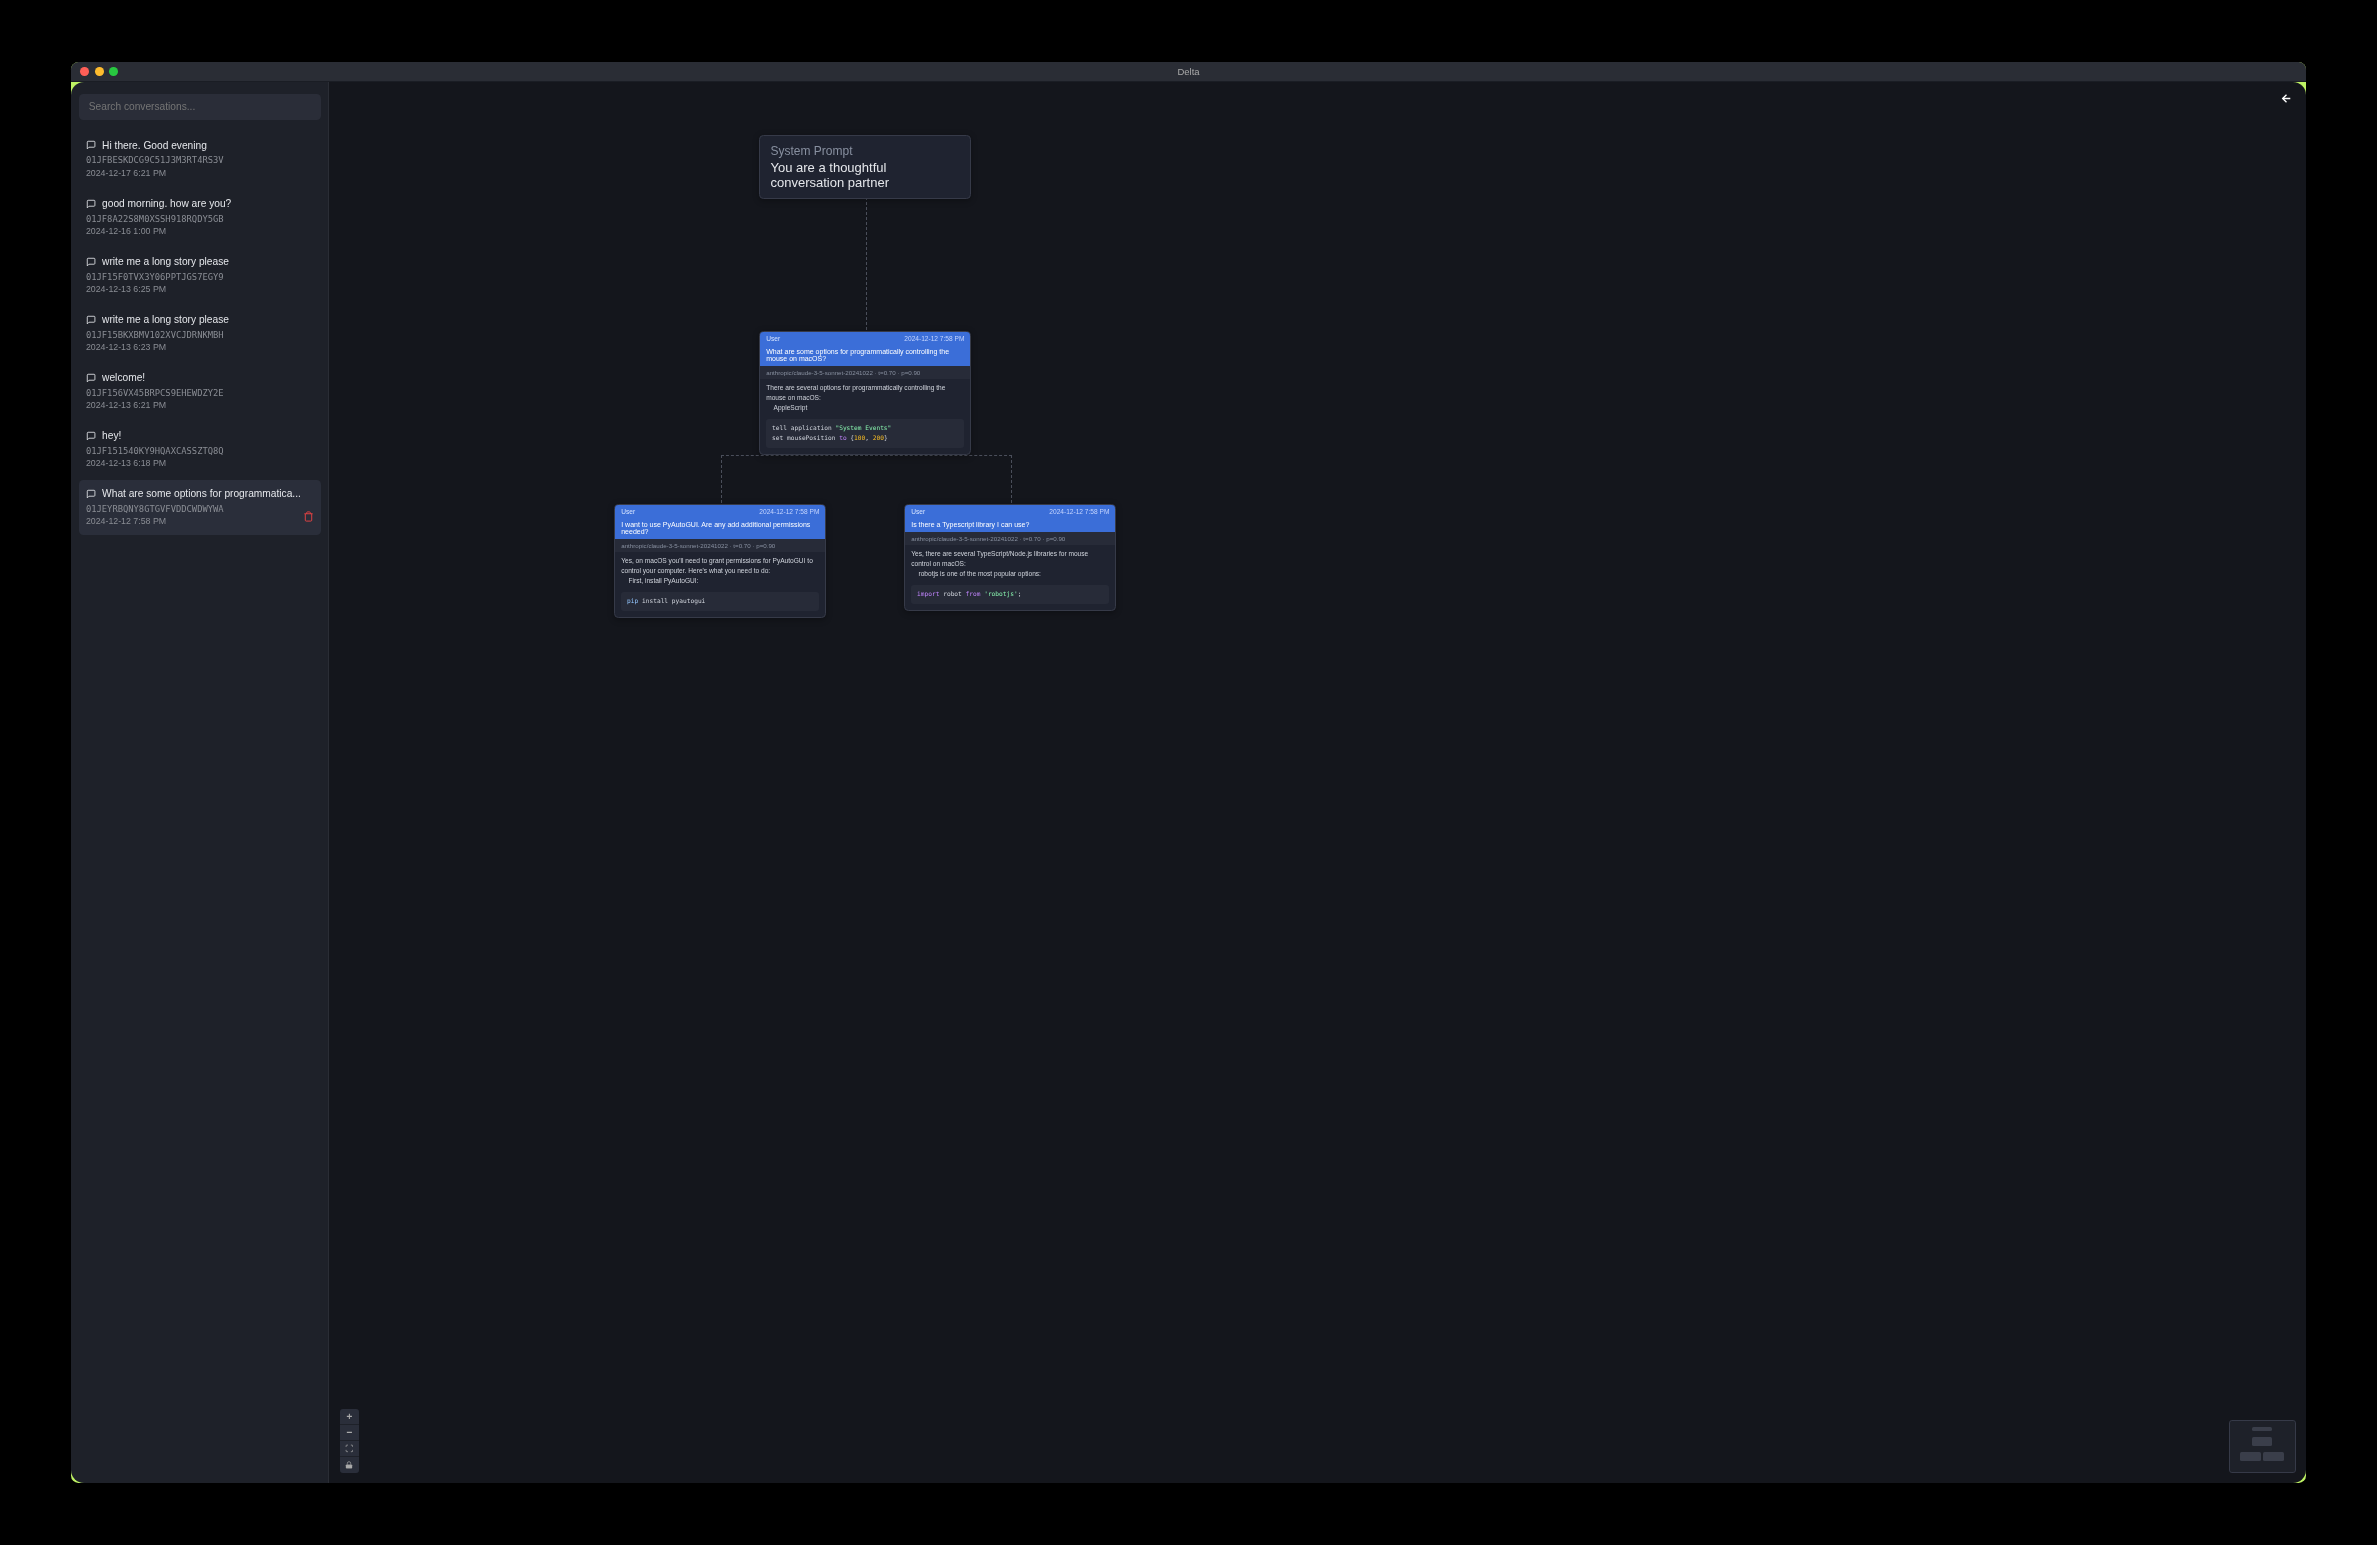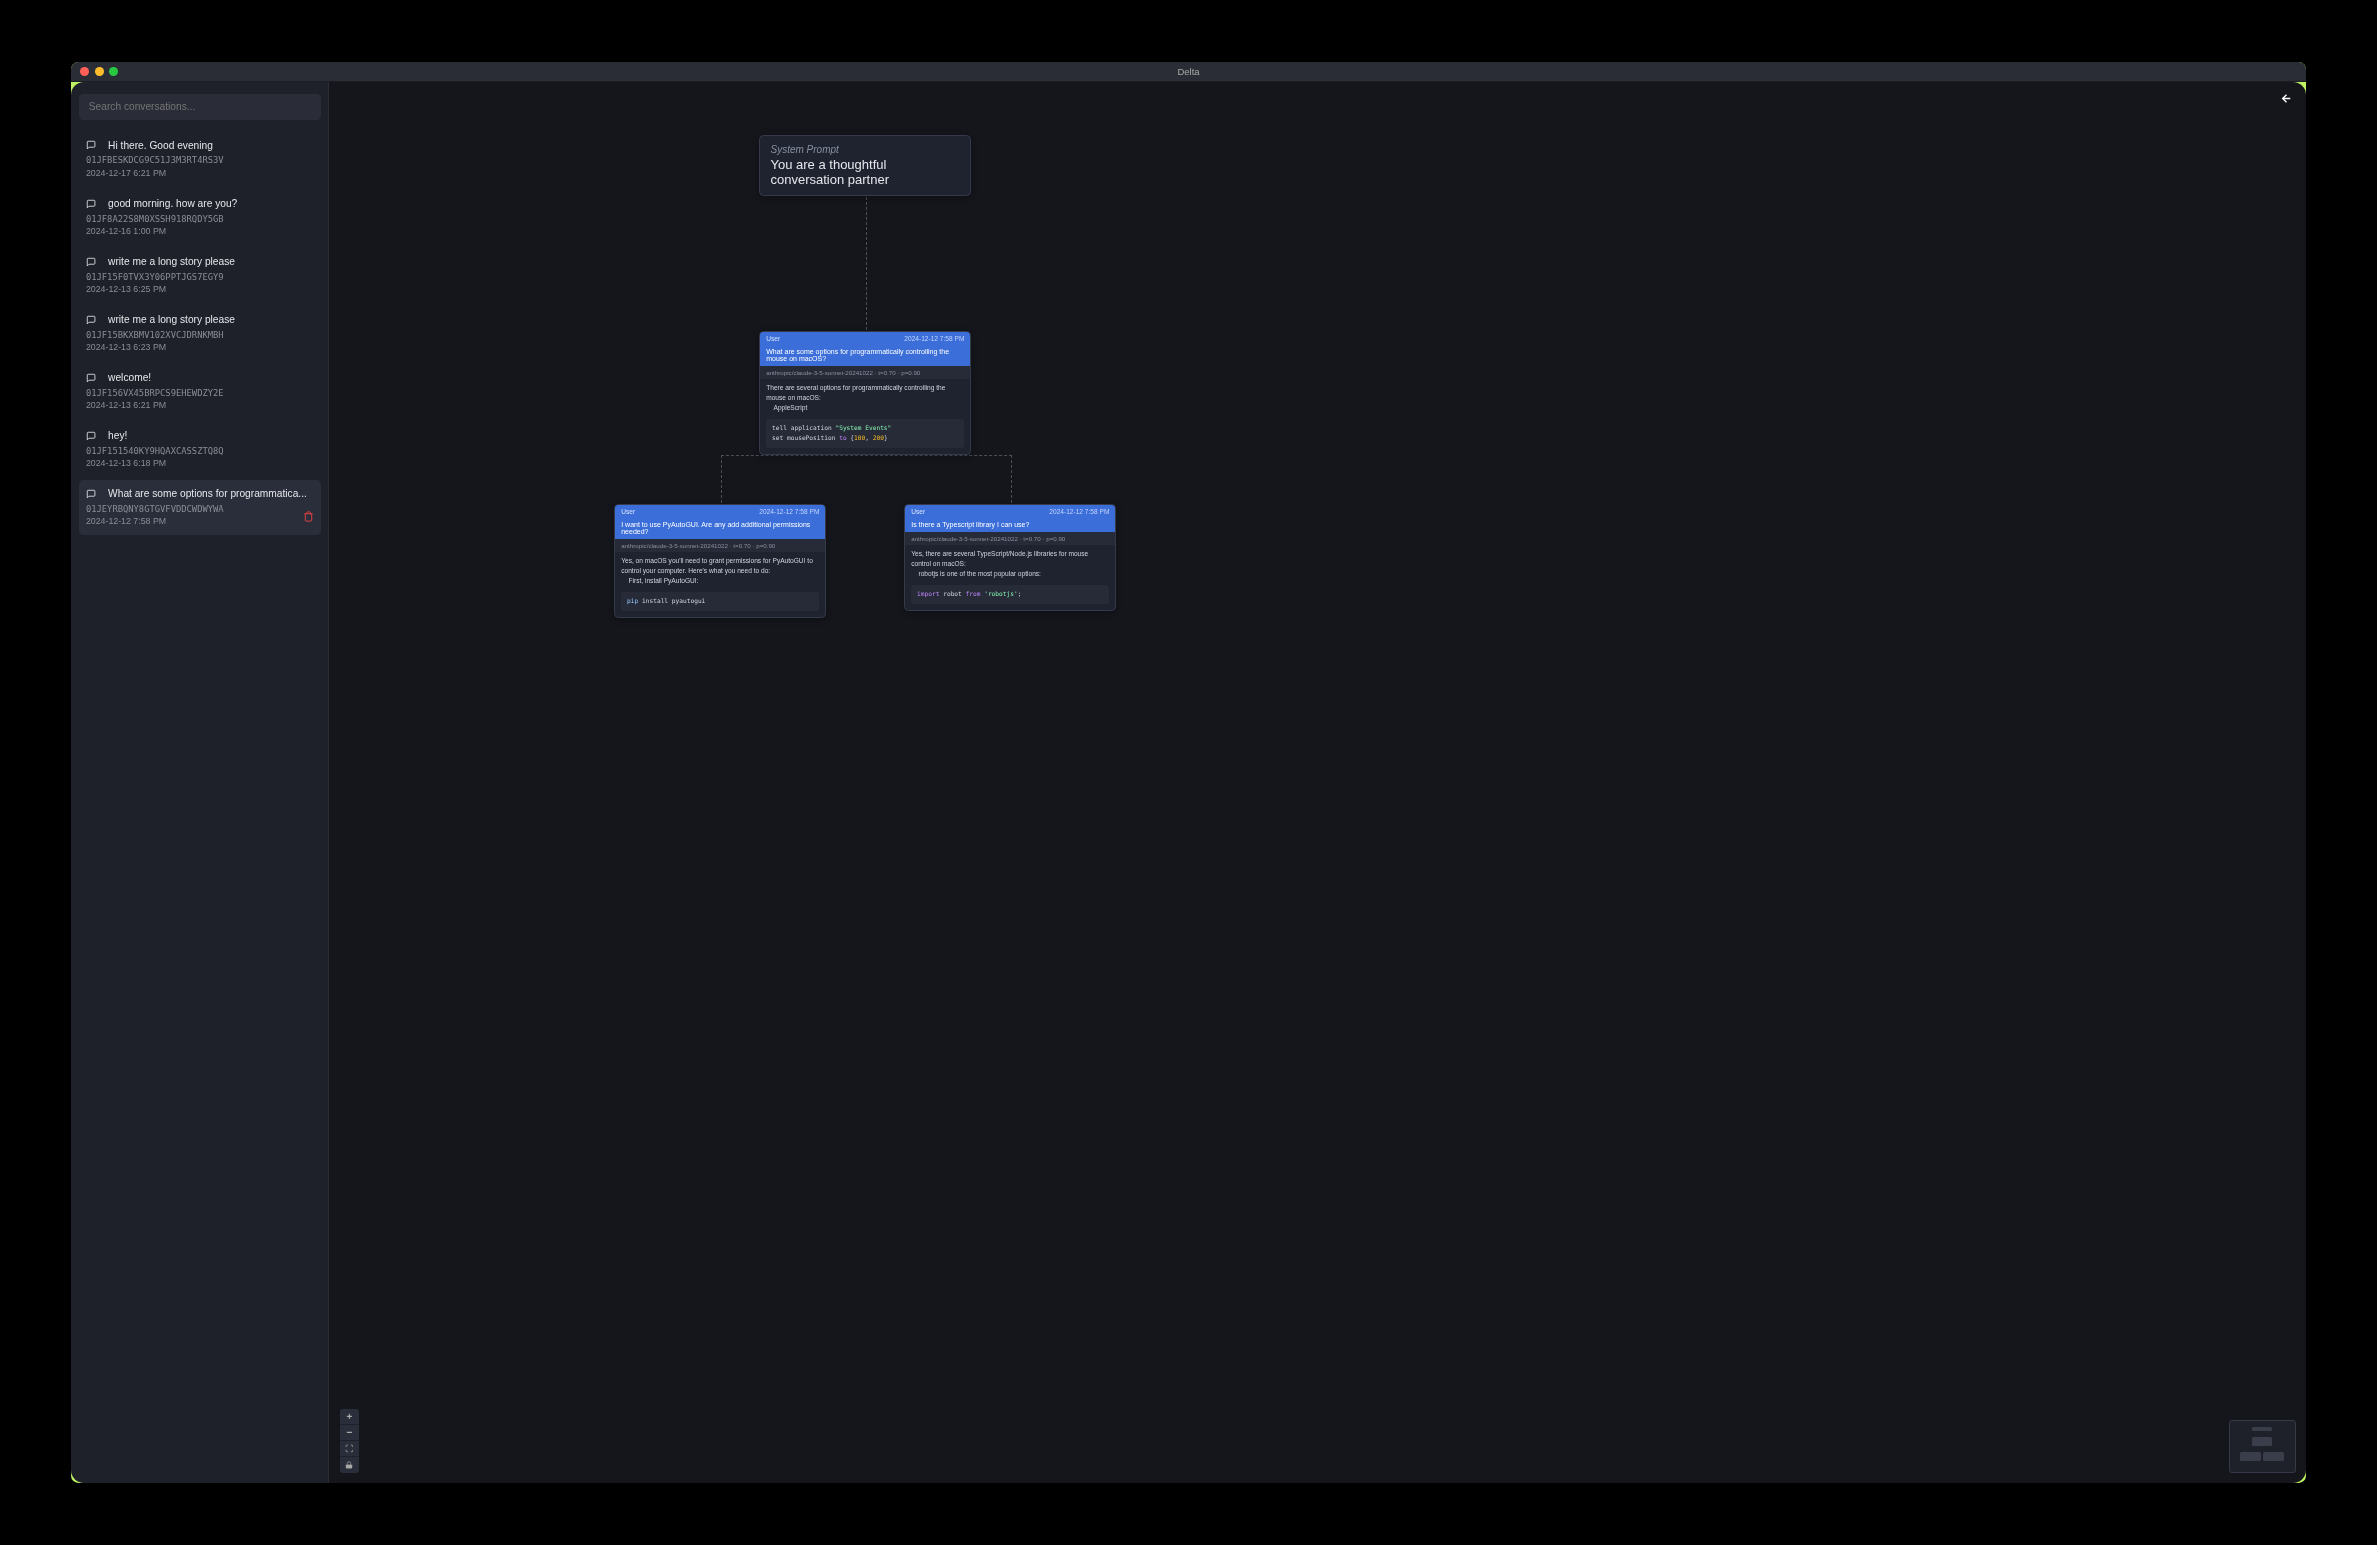--- a/index.html
+++ b/index.html
@@ -99,21 +99,21 @@
       position: relative;
     }
     
     .conv-item.selected {
       background: #2a2e3a;
     }
     
     .conv-title {
       display: flex;
       align-items: center;
-      gap: 12px;
+      gap: 6px;
       color: #e5e7eb;
       font-size: 10.2px;
       font-weight: 500;
       margin-bottom: 4.4px;
     }
     
     .conv-id {
       color: #8a8d94;
       font-size: 8.8px;
       font-family: 'SF Mono', Menlo, monospace;
@@ -169,23 +169,22 @@
     
     .system-node {
       left: 430px;
       top: 53px;
       width: 212px;
       padding: 7.3px 10.2px;
     }
     
     .system-label {
       color: #8890a0;
-      font-size: 10px;
+      font-size: 12px;
       margin-bottom: 2.9px;
-      font-style: italic;
     }
     
     .system-text {
       color: #e5e7eb;
       font-size: 13px;
       font-weight: 500;
     }
     
     .msg-node {
       width: 212px;

